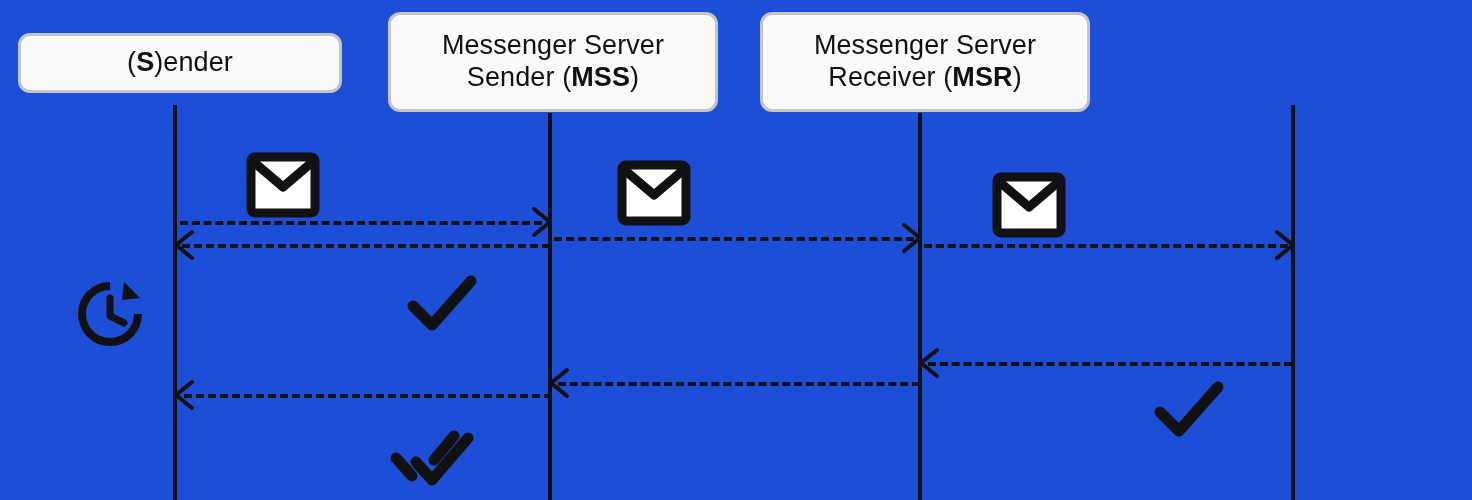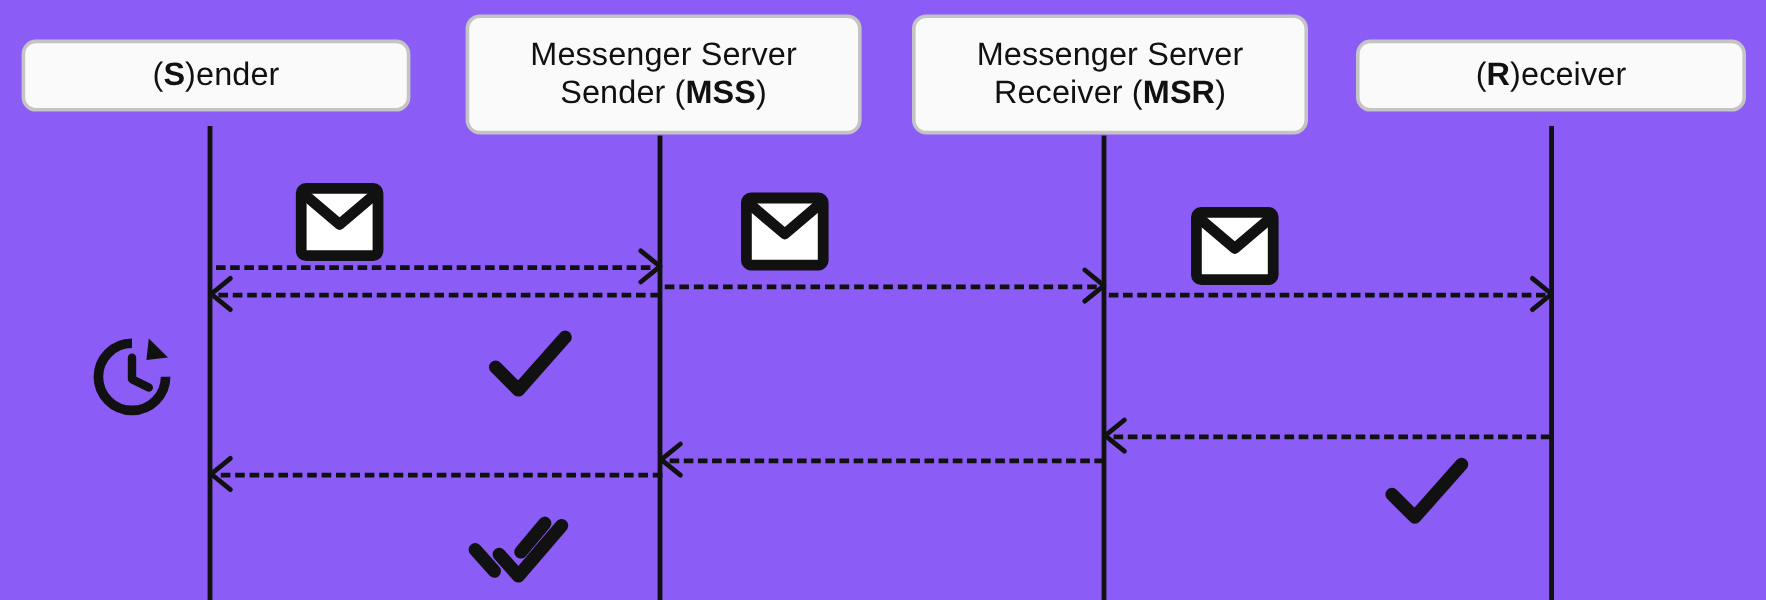--- a/index.html
+++ b/index.html
@@ -4,21 +4,21 @@
 <style>
   html, body {
     margin: 0;
     padding: 0;
     background: #ffffff;
   }
   #canvas {
     position: relative;
     width: 1472px;
     height: 500px;
-    background: #8b5cf6;
+    background: #1d4ed8;
     font-family: "Liberation Sans", sans-serif;
     overflow: hidden;
   }
   .actor-box {
     position: absolute;
     box-sizing: border-box;
     background: #fafafa;
     border: 3px solid #c4c4c4;
     border-radius: 12px;
     display: flex;
@@ -78,23 +78,20 @@
     </span>
   </div>
 
   <div class="actor-box" style="left:760px; top:12px; width:330px; height:100px;">
     <span class="actor-label">
       <span>Messenger Server</span><br>
       Receiver (<b>MSR</b>)
     </span>
   </div>
 
-  <div class="actor-box" style="left:1130px; top:33px; width:325px; height:60px;">
-    <span class="actor-label">(<b>R</b>)eceiver</span>
-  </div>
 
   <div class="msg" style="left:180px; top:221px; width:362px;"></div>
   <div class="arrowhead" style="left:530px; top:206px;">
     <svg width="26" height="32" viewBox="0 0 26 32">
       <path d="M4 3 L20 16 L4 29" fill="none" stroke="#111111" stroke-width="4" stroke-linecap="round" stroke-linejoin="round"></path>
     </svg>
   </div>
 
   <div class="msg" style="left:554px; top:237px; width:360px;"></div>
   <div class="arrowhead" style="left:900px; top:222px;">

